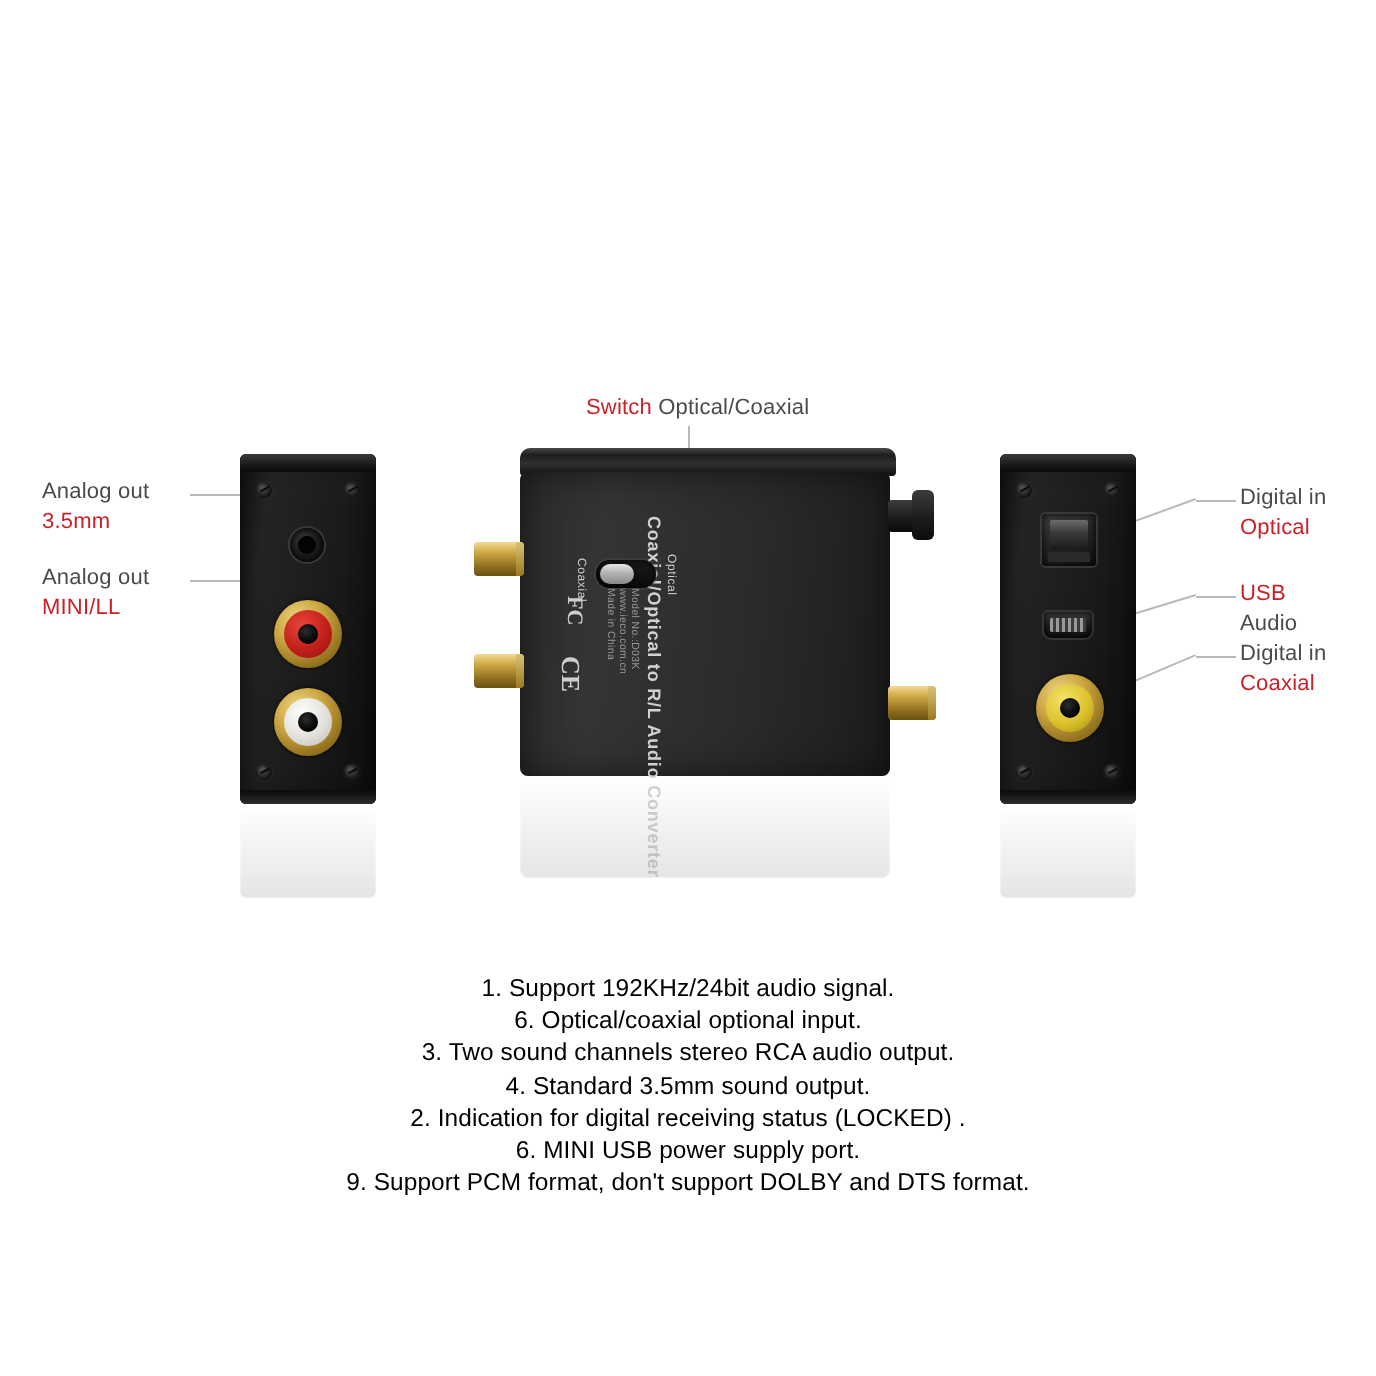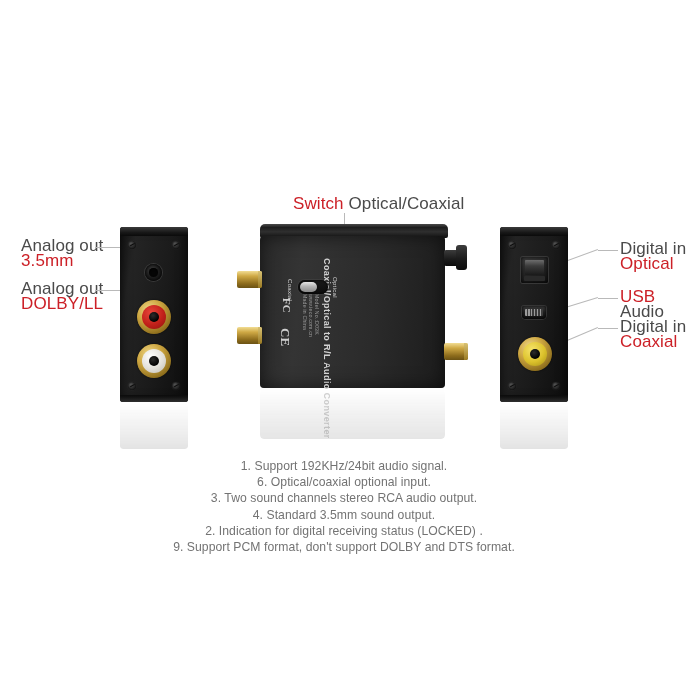--- a/index.html
+++ b/index.html
@@ -15,21 +15,21 @@
     position: relative;
     width: 688px;
     height: 688px;
     background: #ffffff;
     overflow: hidden;
   }
 
   
   .callout {
     position: absolute;
-    font-size: 17px;
+    font-size: 11px;
     line-height: 14.5px;
     color: #4a4a4a;
     white-space: nowrap;
     letter-spacing: .1px;
   }
   .callout .hl {
     color: #cc2027;
   }
   .callout.right-align { text-align: left; }
 
@@ -255,24 +255,25 @@
     pointer-events: none;
     -webkit-mask-image: linear-gradient(to top, rgba(0,0,0,0) 0%, rgba(0,0,0,.85) 100%);
             mask-image: linear-gradient(to top, rgba(0,0,0,0) 0%, rgba(0,0,0,.85) 100%);
   }
 
   
   #features {
     position: absolute;
     left: 0; right: 0;
     text-align: center;
-    color: #737373;
+    color: #000000;
     font-size: 12.2px;
     line-height: 16.2px;
     letter-spacing: .05px;
+    margin-top: 28px;
   }
   #features div { white-space: nowrap; }
 </style>
 </head>
 <body>
 
 <div id="stage">
 
   <div class="callout" id="callout-top" style="left:293px; top:197px;">
     <span class="hl">Switch</span>
@@ -282,21 +283,21 @@
 
   <div class="callout" id="callout-left-1" style="left:21px; top:239px;">
     <div>Analog out</div>
     <div class="hl">3.5mm</div>
   </div>
   <div class="leader" style="left:95px; top:247px; width:52px;"></div>
   <div class="leader" style="left:147px; top:247px; width:41px; transform:rotate(29deg);"></div>
 
   <div class="callout" id="callout-left-2" style="left:21px; top:282px;">
     <div>Analog out</div>
-    <div class="hl">DOLBY/LL</div>
+    <div class="hl">MINI/LL</div>
   </div>
   <div class="leader" style="left:95px; top:290px; width:34px;"></div>
   <div class="leader" style="left:129px; top:290px; width:42px; transform:rotate(30deg);"></div>
 
   <div class="callout right-align" id="callout-right-1" style="left:620px; top:242px;">
     <div>Digital in</div>
     <div class="hl">Optical</div>
   </div>
   <div class="leader" style="left:598px; top:250px; width:20px;"></div>
   <div class="leader" style="left:598px; top:250px; width:59px; transform:rotate(160deg);"></div>
@@ -400,16 +401,17 @@
 
   <div class="reflect" style="left:500px; top:403px; width:68px; height:46px;
               background:linear-gradient(180deg,#1a1a1a 0%,#2a2a2a 40%,#161616 100%); border-radius:3px;"></div>
 
   <div id="features" style="top:458px;">
     <div>1. Support 192KHz/24bit audio signal.</div>
     <div>6. Optical/coaxial optional input.</div>
     <div>3. Two sound channels stereo RCA audio output.</div>
     <div>4. Standard 3.5mm sound output.</div>
     <div>2. Indication for digital receiving status (LOCKED) .</div>
+    <div>6. MINI USB power supply port.</div>
     <div>9. Support PCM format, don't support DOLBY and DTS format.</div>
   </div>
 
 </div>
 
 </body></html>

